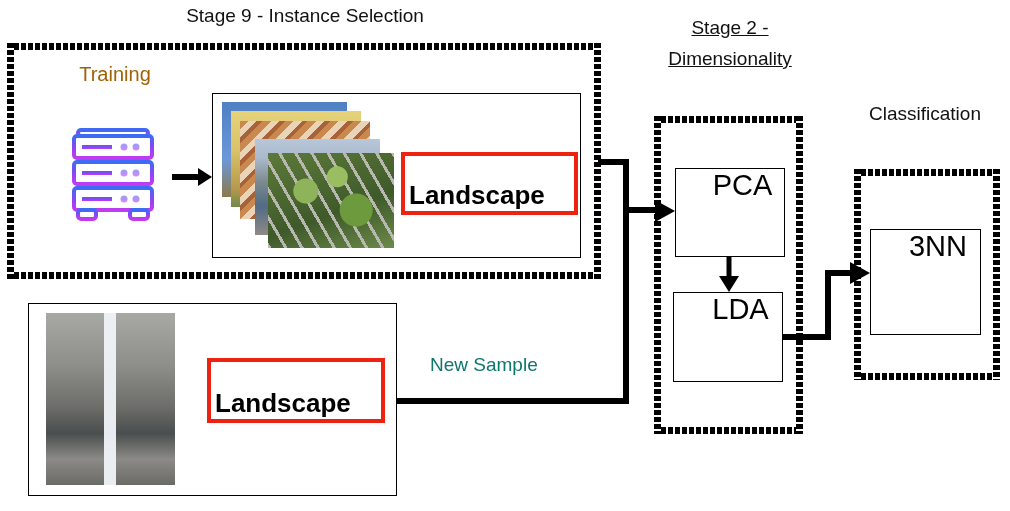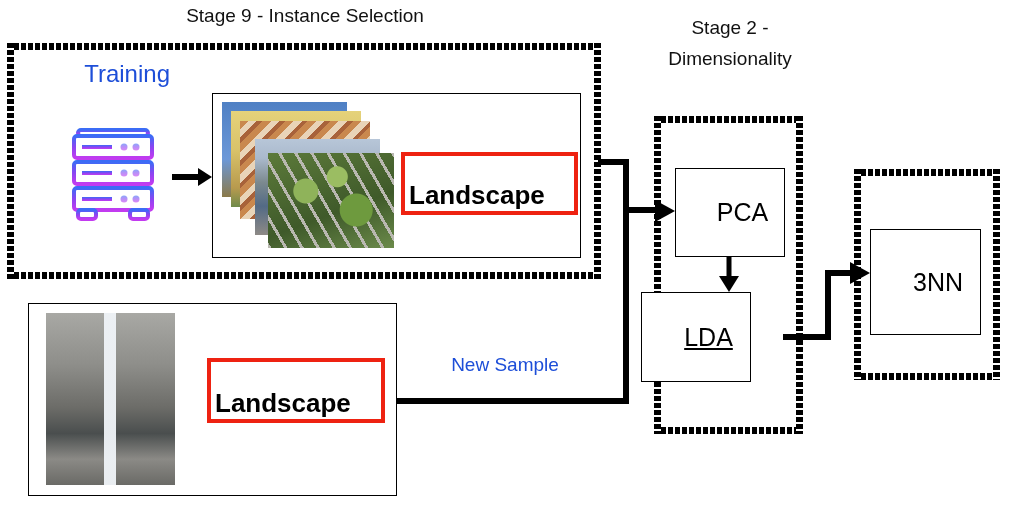--- a/index.html
+++ b/index.html
@@ -6,39 +6,39 @@
   body { width:1010px; height:511px; position:relative; overflow:hidden;
          font-family:"Liberation Sans", sans-serif; color:#000; }
   .abs { position:absolute; }
   .stage-title { font-size:19px; text-align:center; line-height:31px; color:#111; }
   
   .dash-frame { position:absolute; box-sizing:border-box; }
   .dash-frame .e { position:absolute; }
   .h { height:7px; background:repeating-linear-gradient(90deg,#000 0 5px,#fff 5px 7px); }
   .v { width:7px; background:repeating-linear-gradient(180deg,#000 0 5px,#fff 5px 7px); }
   .box { position:absolute; border:1px solid #000; background:#fff; box-sizing:border-box; }
-  .label-big { font-size:25px; display:flex; align-items:center; justify-content:center;padding-left:25px; }
+  .label-big { font-size:29px; display:flex; align-items:flex-start; justify-content:center;padding-left:25px; }
   .redbox { position:absolute; border:4px solid #ee2211; box-sizing:border-box;
             font-weight:bold; font-size:26px; display:flex; align-items:flex-end; }
   .photo { position:absolute; }
   svg.arrows { position:absolute; left:0; top:0; }
 </style>
 </head>
 <body>
 
 <div class="abs stage-title" style="left:150px; top:0px; width:310px;">Stage 9 - Instance Selection</div>
 
 <div class="dash-frame" style="left:7px; top:43px; width:594px; height:236px;">
   <div class="e h" style="left:0; top:0; width:594px;"></div>
   <div class="e h" style="left:0; bottom:0; width:594px;"></div>
   <div class="e v" style="left:0; top:0; height:236px;"></div>
   <div class="e v" style="right:0; top:0; height:236px;"></div>
 </div>
 
-<div class="abs" style="left:60px; top:58px; width:110px; text-align:right; font-size:24px; line-height:32px; color:#1d4ed8;">
+<div class="abs" style="left:60px; top:58px; width:110px; text-align:center; font-size:20px; line-height:32px; color:#a16207;">
   <div>Training</div>
 </div>
 
 <svg class="abs" style="left:70px; top:127px;" width="86" height="96" viewBox="0 0 86 96">
   <defs>
     <linearGradient id="sg" x1="0" y1="0" x2="0" y2="1">
       <stop offset="0" stop-color="#3b6cf6"></stop>
       <stop offset="0.5" stop-color="#8a45f2"></stop>
       <stop offset="1" stop-color="#c23bf0"></stop>
     </linearGradient>
@@ -81,42 +81,43 @@
   <span>Landscape</span>
 </div>
 
 <div class="box" style="left:28px; top:303px; width:369px; height:193px;"></div>
 <div class="photo" style="left:46px; top:313px; width:129px; height:172px; background:
   linear-gradient(90deg, transparent 0 58px, rgba(240,244,248,0.95) 58px 70px, transparent 70px),
   linear-gradient(180deg,#a8a8a4 0%,#8e8e8a 30%,#6c6c68 55%,#4a4e4e 70%,#8b8a86 85%,#6a6a66 100%);"></div>
 <div class="redbox" style="left:207px; top:358px; width:178px; height:65px; padding-left:4px;">
   <span>Landscape</span>
 </div>
-<div class="abs" style="left:430px; top:354px; width:150px; text-align:center; font-size:19px; color:#1d4ed8;">New Sample</div>
+<div class="abs" style="left:430px; top:354px; width:150px; text-align:left; font-size:19px; color:#0f766e;">New Sample</div>
 
-<div class="abs stage-title" style="left:640px; top:12px; width:180px;">
+<div class="abs stage-title" style="left:640px; top:12px; width:180px;text-decoration:underline;">
   <div>Stage 2 -</div>
   <div>Dimensionality</div>
 </div>
 
 <div class="dash-frame" style="left:654px; top:116px; width:149px; height:318px;">
   <div class="e h" style="left:0; top:0; width:149px;"></div>
   <div class="e h" style="left:0; bottom:0; width:149px;"></div>
   <div class="e v" style="left:0; top:0; height:318px;"></div>
   <div class="e v" style="right:0; top:0; height:318px;"></div>
 </div>
 
 <div class="box label-big" style="left:675px; top:168px; width:110px; height:89px;">
   <span>PCA</span>
 </div>
-<div class="box label-big" style="left:641px; top:292px; width:110px; height:90px;text-decoration:underline;">
+<div class="box label-big" style="left:673px; top:292px; width:110px; height:90px;">
   <span>LDA</span>
 </div>
 
 <div class="abs stage-title" style="left:840px; top:98px; width:170px;">
+  <div>Classification</div>
 </div>
 
 <div class="dash-frame" style="left:854px; top:169px; width:146px; height:211px;">
   <div class="e h" style="left:0; top:0; width:146px;"></div>
   <div class="e h" style="left:0; bottom:0; width:146px;"></div>
   <div class="e v" style="left:0; top:0; height:211px;"></div>
   <div class="e v" style="right:0; top:0; height:211px;"></div>
 </div>
 
 <div class="box label-big" style="left:870px; top:229px; width:111px; height:106px;">

